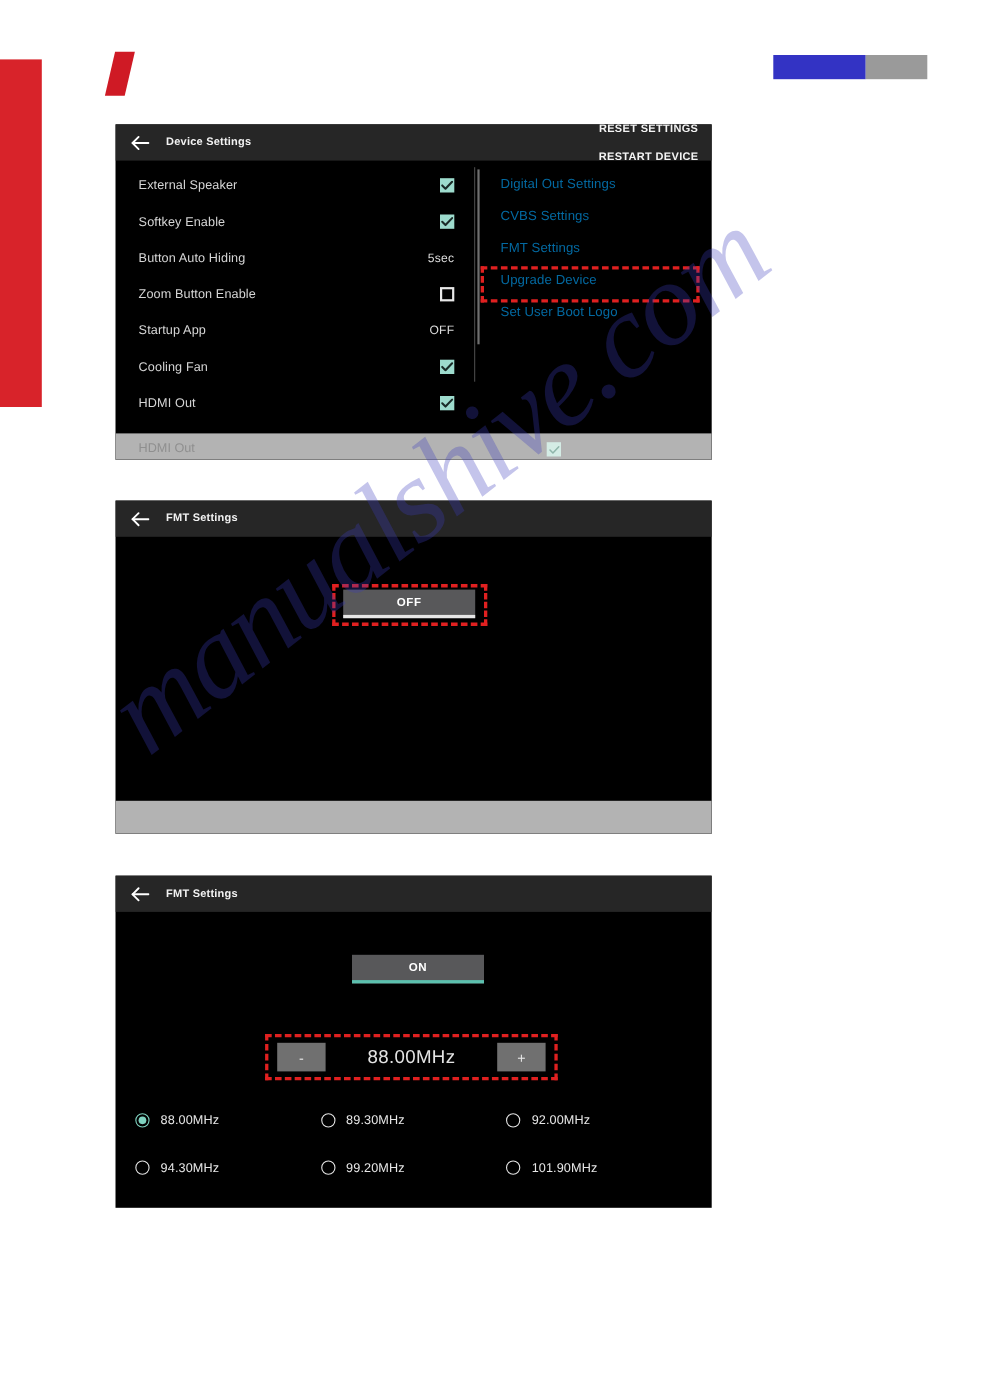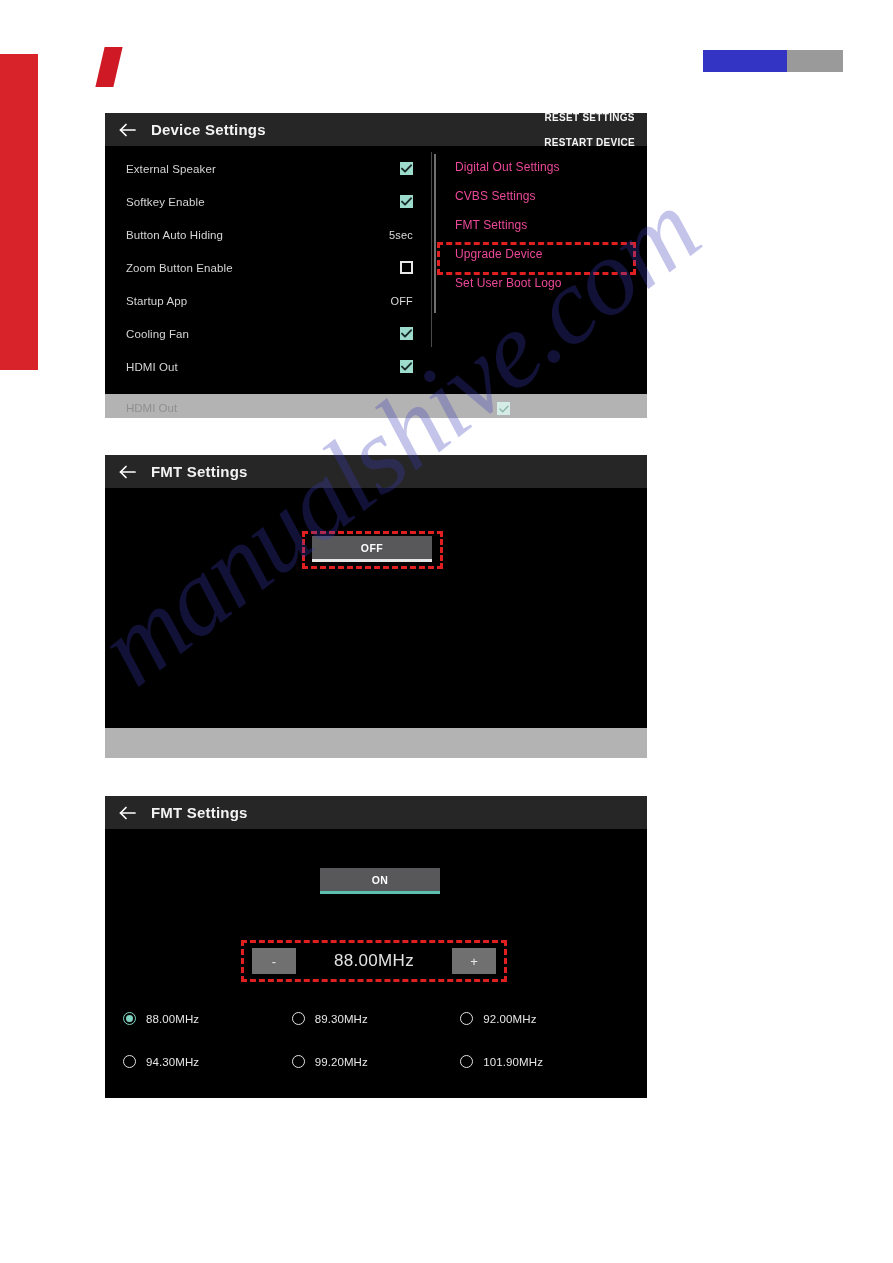--- a/index.html
+++ b/index.html
@@ -95,21 +95,21 @@
     height: 20px;
     flex: 0 0 auto;
     display: flex;
     align-items: center;
     justify-content: center;
     margin-right: 14px;
   }
   .back-arrow svg { display: block; }
   .appbar-title {
     color: #f2f2f2;
-    font-size: 15px;
+    font-size: 10px;
     font-weight: bold;
     letter-spacing: .2px;
     flex: 1 1 auto;
   }
   .appbar-actions {
     display: flex;
     gap: 14px;
     align-items: center;
     flex-direction: column;
   }
@@ -182,21 +182,21 @@
   .cbx.off { border: 2px solid #e8e8e8; background: transparent; }
   .cbx svg { display: block; }
 
   .menu-row {
     height: 29px;
     display: flex;
     align-items: center;
     position: relative;
   }
   .menu-label {
-    color: #ec4899;
+    color: #0369a1;
     font-size: 12px;
     letter-spacing: .1px;
   }
 
   
   .dash-box {
     position: absolute;
     border: 3px dashed #e02020;
     box-sizing: border-box;
     z-index: 25;

